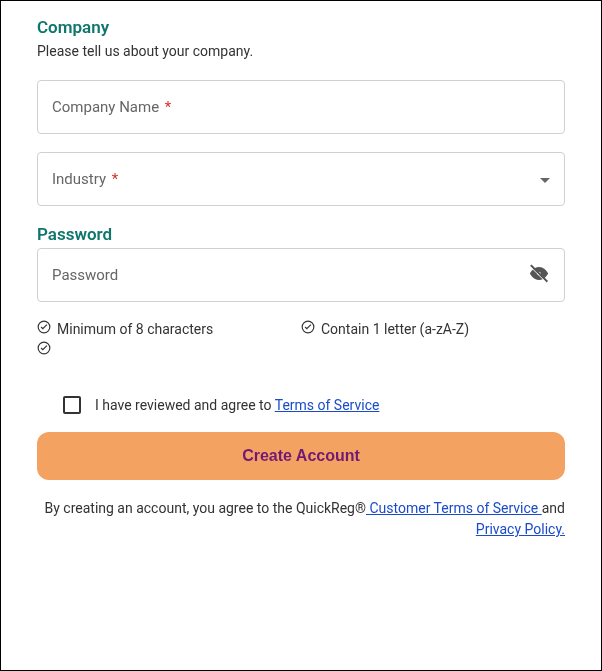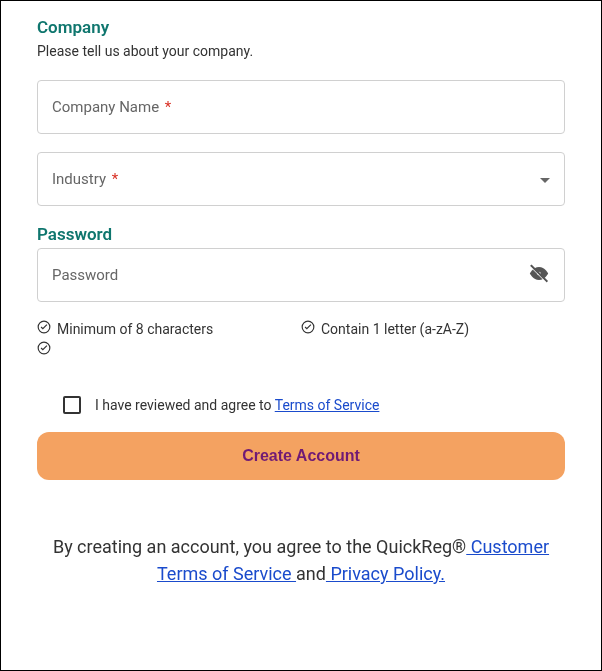--- a/index.html
+++ b/index.html
@@ -105,25 +105,24 @@
       background: #f4a261;
       border: none;
       border-radius: 12px;
       color: #701a75;
       font-size: 16px;
       font-weight: 600;
       cursor: pointer;
       margin-bottom: 18px;
     }
     .footer-text {
-      font-size: 18px;
+      font-size: 14px;
       color: #333;
-      text-align: center;
+      text-align: right;
       line-height: 1.5;
-      margin-top: 35px;
     }
   </style>
 </head>
 <body>
 
 
 
 <div>
   <div class="section-title">Company</div>
   <div class="section-desc">Please tell us about your company.</div>

